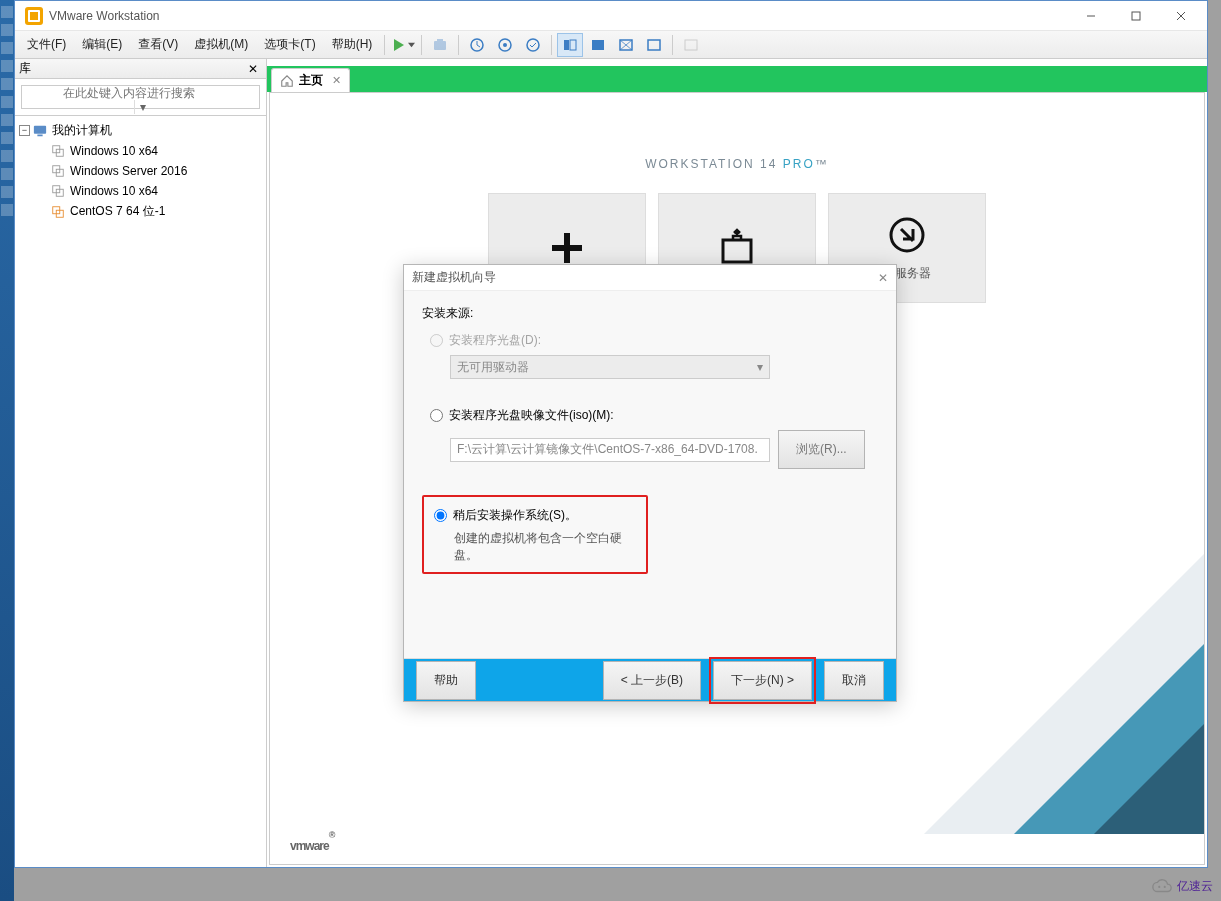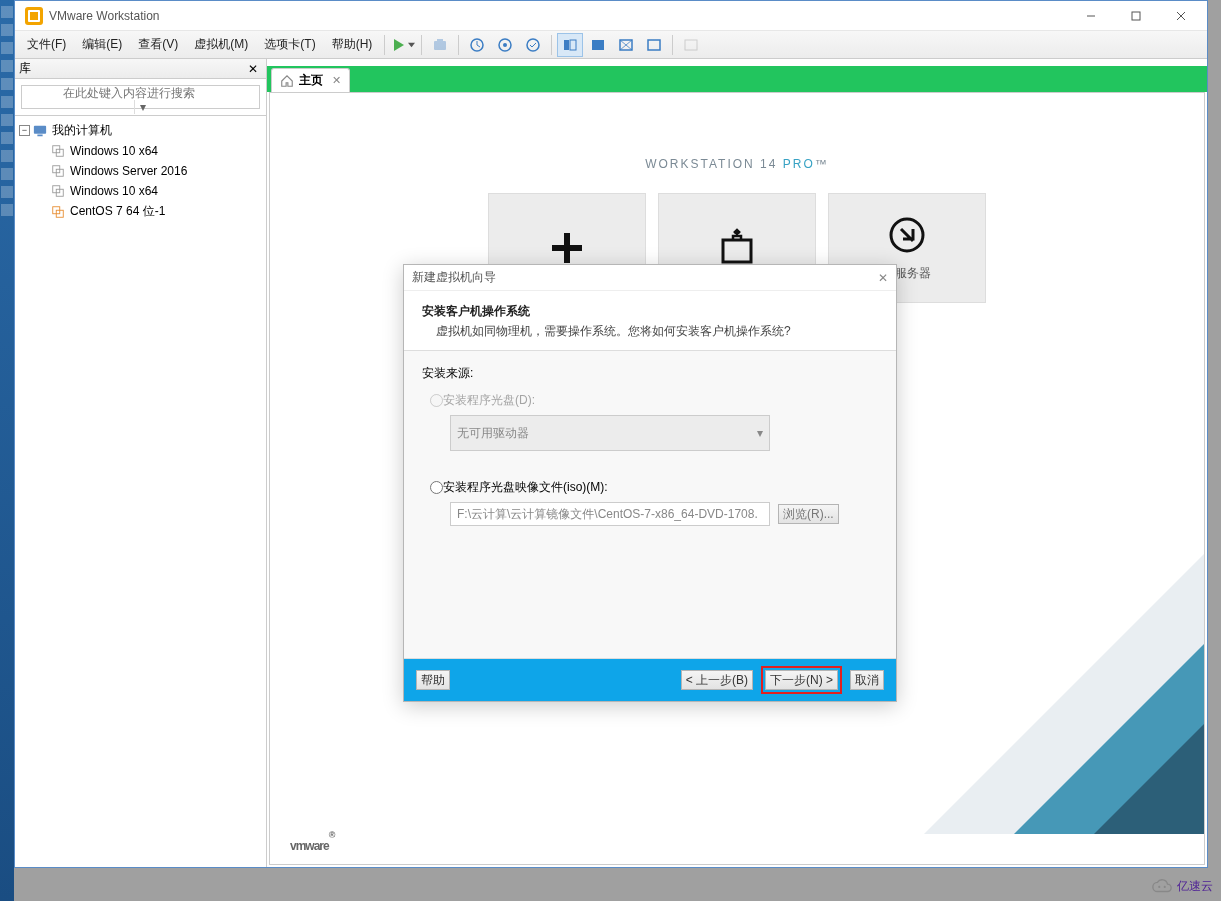--- a/index.html
+++ b/index.html
@@ -244,32 +244,32 @@
 .wizard-head{
   padding:12px 18px 10px;
   border-bottom:1px solid #ddd;
 }
 .wizard-head .h1{font-weight:700;color:#222;margin-bottom:3px;}
 .wizard-head .sub{color:#444;padding-left:14px;}
 .wizard-body{
   flex:1;padding:14px 18px;background:#f8f8f8;border-bottom:1px solid #ddd;
 }
 .grp-label{margin-bottom:10px;}
-.radio-row{display:flex;align-items:center;margin:4px 0 6px 8px;}
+.radio-row{display:flex;align-items:center;gap:6px;margin:4px 0 6px 8px;}
 .radio-row.disabled{color:#a4a4a4;}
 .radio-row input{margin:0;}
 .combo{
-  margin:2px 0 28px 28px;width:320px;height:36px;background:#ececec;border:1px solid #ccc;
+  margin:2px 0 28px 28px;width:320px;height:24px;background:#ececec;border:1px solid #ccc;
   display:flex;align-items:center;justify-content:space-between;padding:0 6px;color:#888;
 }
 .combo .arrow{color:#888;}
 .iso-row{display:flex;gap:8px;margin:4px 0 26px 28px;align-items:center;}
 .iso-row input{width:320px;height:24px;border:1px solid #ccc;padding:0 6px;color:#888;background:#fff;}
 .browse-btn,.wiz-btn{
-  height:20px;padding:0 4px;background:linear-gradient(#f5f5f5,#e3e3e3);
+  height:39px;padding:0 17px;background:linear-gradient(#f5f5f5,#e3e3e3);
   border:1px solid #b4b4b4;color:#333;cursor:default;
 }
 .browse-btn{color:#777;}
 .highlight-box{
   border:2px solid #e02020;border-radius:2px;padding:6px 10px 8px;margin-top:2px;width:226px;
 }
 .desc{color:#555;margin:4px 0 0 20px;}
 .wizard-foot{
   height:42px;background:#0ea5e9;display:flex;align-items:center;padding:0 12px;gap:8px;
 }
@@ -524,24 +524,20 @@
       </div>
     </div>
   </div>
 </div>
 
 <div class="wizard">
   <div class="wizard-title">
     <span>新建虚拟机向导</span>
     <span style="color:#888">✕</span>
   </div>
-  <div class="wizard-head">
-    <div class="h1">安装客户机操作系统</div>
-    <div class="sub">虚拟机如同物理机，需要操作系统。您将如何安装客户机操作系统?</div>
-  </div>
   <div class="wizard-body">
     <div class="grp-label">安装来源:</div>
 
     <label class="radio-row disabled">
       <input type="radio" disabled="" style="">
       <span>安装程序光盘(D):</span>
     </label>
     <div class="combo">
       <span>无可用驱动器</span>
       <span class="arrow">▾</span>
@@ -549,20 +545,27 @@
 
     <label class="radio-row">
       <input type="radio" name="src" style="">
       <span>安装程序光盘映像文件(iso)(M):</span>
     </label>
     <div class="iso-row">
       <input readonly="" value="F:\云计算\云计算镜像文件\CentOS-7-x86_64-DVD-1708." style="">
       <button class="browse-btn">浏览(R)...</button>
     </div>
 
+    <div class="highlight-box">
+      <label class="radio-row" style="margin-left:0">
+        <input type="radio" name="src" checked="" style="">
+        <span>稍后安装操作系统(S)。</span>
+      </label>
+      <div class="desc">创建的虚拟机将包含一个空白硬盘。</div>
+    </div>
   </div>
   <div class="wizard-foot">
     <button class="wiz-btn">帮助</button>
     <div class="spacer"></div>
     <button class="wiz-btn">&lt; 上一步(B)</button>
     <span class="next-hl">
       <button class="wiz-btn">下一步(N) &gt;</button>
     </span>
     <button class="wiz-btn">取消</button>
   </div>

